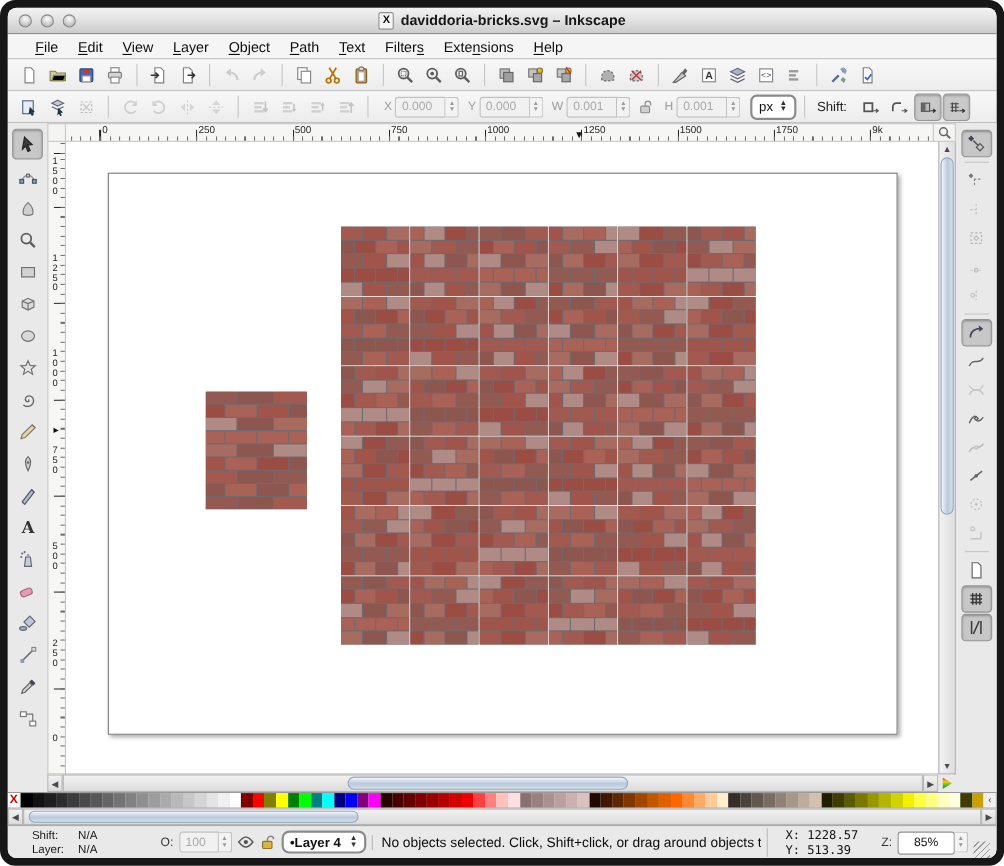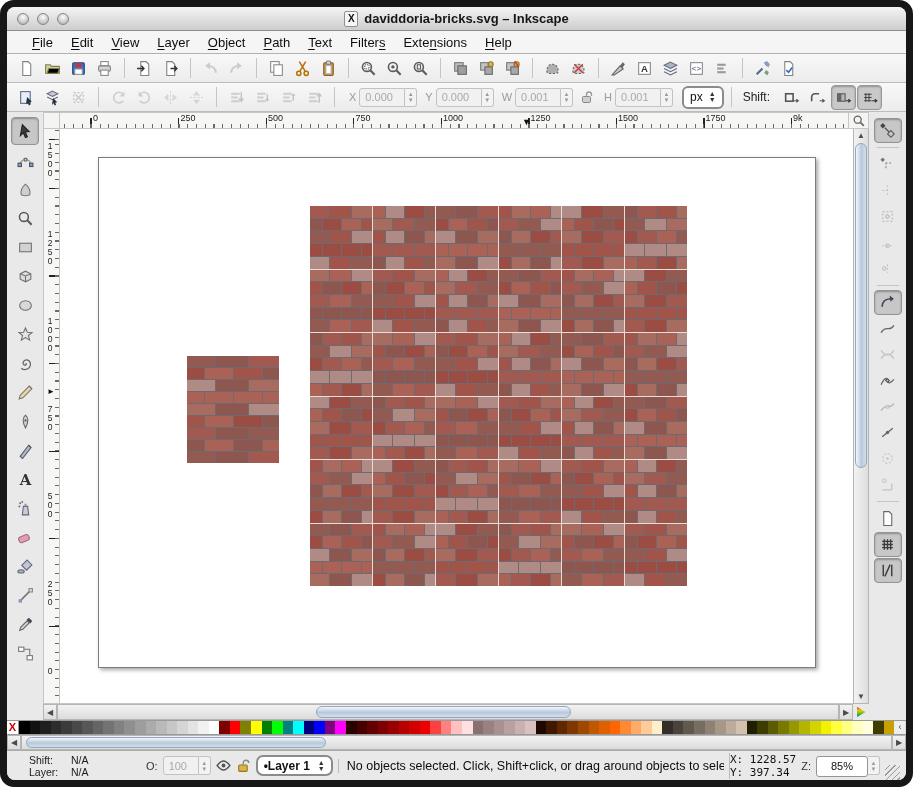--- a/index.html
+++ b/index.html
@@ -116,21 +116,21 @@
   .statusbar{height:30px;flex:0 0 30px;background:#e9e9e9;border-top:1px solid #ababab;
     display:flex;align-items:center;font-size:11px;padding:0 6px;gap:5px;}
   .fs-block{display:grid;grid-template-columns:42px auto;font-size:10.5px;color:#1a1a1a;
     width:128px;padding-left:16px;line-height:12px;flex:0 0 128px;}
   .o-label{font-size:11px;color:#333;}
   .layer-select{height:21px;border:2px solid #8b8b8b;border-radius:7px;background:#fff;
     display:flex;align-items:center;padding:0 6px;gap:8px;font-size:12px;font-weight:bold;color:#111;}
   .status-msg{flex:1;font-size:12.5px;color:#0c0c0c;white-space:nowrap;overflow:hidden;
     border-left:1px solid #bbb;padding-left:8px;}
   .coords{font-family:"DejaVu Sans Mono",monospace;font-size:11px;color:#111;
-    border-left:1px solid #bbb;padding:0 0;line-height:13px;text-align:left;flex:0 0 auto;}
+    border-left:1px solid #bbb;padding:0 16px;line-height:13px;text-align:left;flex:0 0 auto;}
   .coords b{font-weight:normal;}
   .zoom-label{font-size:11px;color:#333;}
   .zoom-field{width:52px;height:21px;border:1px solid #949494;background:#fff;border-radius:3px;
     text-align:center;font-size:11px;line-height:19px;color:#111;}
   .grip{width:15px;height:15px;align-self:flex-end;
     background:repeating-linear-gradient(135deg,transparent 0 3px,#9a9a9a 3px 4px);}
   svg{display:block;}
 </style>
 </head>
 <body>
@@ -1999,30 +1999,30 @@
             <circle cx="7" cy="7" r="1.8" fill="#555"></circle>
           </svg>
     </span>
     <span>
       <svg viewBox="0 0 14 14" width="15" height="15">
             <rect x="2.5" y="6.5" width="8" height="6" rx="1" fill="#d9b544" stroke="#93752a"></rect>
             <path d="M8.5 6V4.3a2.6 2.6 0 0 1 5.2 0" fill="none" stroke="#8a8a8a" stroke-width="1.3" transform="translate(-1.8,0.4)"></path>
           </svg>
     </span>
     <span class="layer-select">
-      <span><span>•</span><span>Layer 1</span></span>
+      <span><span>•</span><span>Layer 4</span></span>
       <span class="pop-arrows">
             <span>▲</span>
             <span>▼</span>
           </span>
     </span>
     <div class="status-msg">No objects selected. Click, Shift+click, or drag around objects to select.</div>
     <div class="coords">
       <div><b>X:</b> <span>1228.57</span></div>
-      <div><b>Y:</b> <span>397.34</span></div>
+      <div><b>Y:</b> <span>513.39</span></div>
     </div>
     <span class="zoom-label">Z:</span>
     <span class="spin-wrap">
       <span class="zoom-field">85%</span>
       <span class="spinner">
             <span>▲</span>
             <span>▼</span>
           </span>
     </span>
     <span class="grip"></span>

